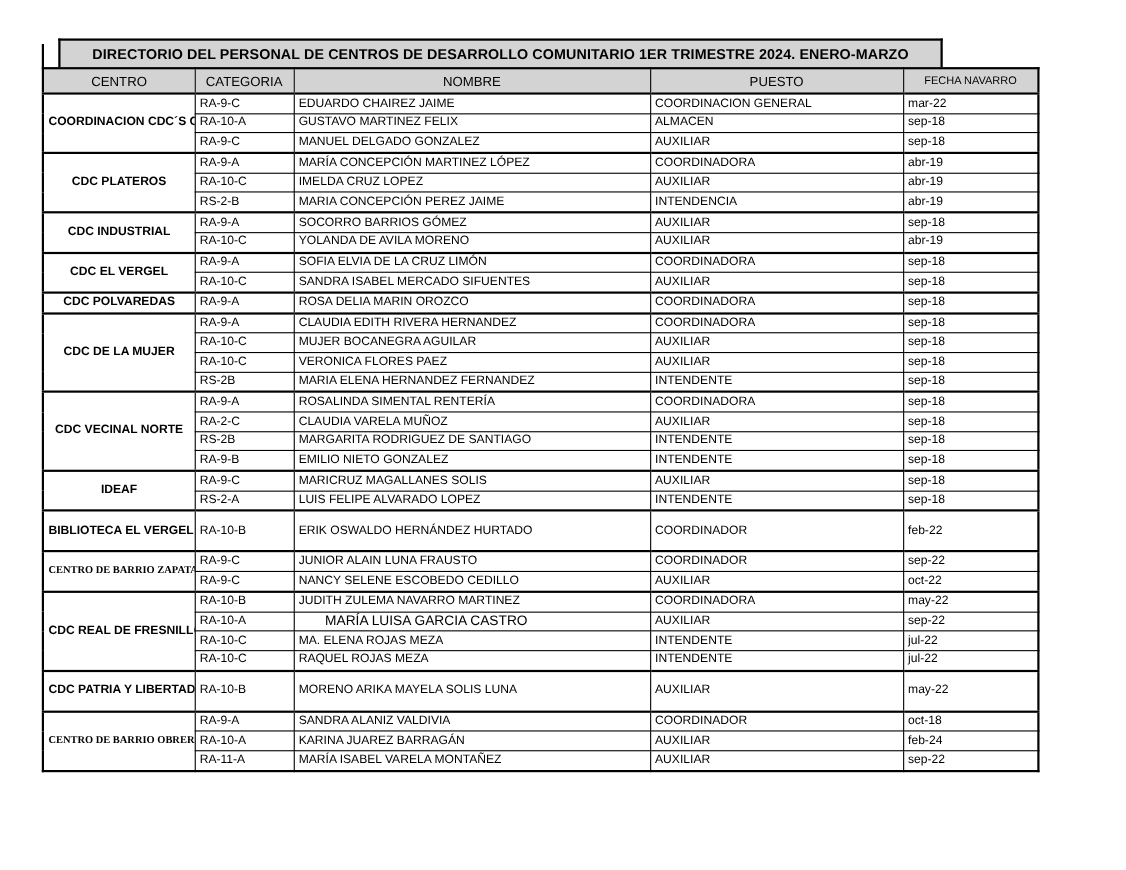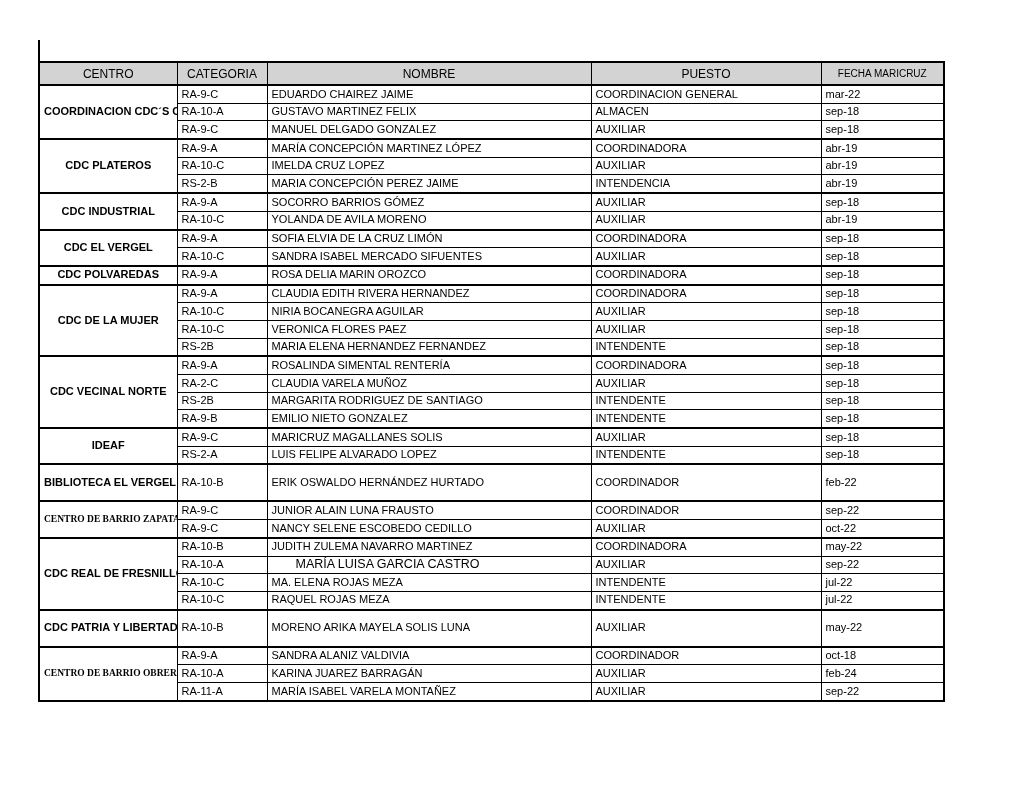--- a/index.html
+++ b/index.html
@@ -84,38 +84,39 @@
   }
   td.centro.small { font-size: 9.5px; font-family: Liberation Serif, serif; }
   td.fecha { text-align: left; }
   td.nombre.large { font-size: 12.5px; padding-left: 28px; }
 </style>
 </head>
 <body>
 
 <div class="page">
 
+  <div class="title-box">DIRECTORIO DEL PERSONAL DE CENTROS DE DESARROLLO COMUNITARIO 1ER TRIMESTRE 2024. ENERO-MARZO</div>
 
   <div class="left-stub"></div>
 
   <table class="dir">
     <colgroup>
       <col style="width:138px">
       <col style="width:90px">
       <col style="width:324px">
       <col style="width:230px">
       <col style="width:123px">
     </colgroup>
     <thead>
       <tr>
         <th>CENTRO</th>
         <th>CATEGORIA</th>
         <th>NOMBRE</th>
         <th>PUESTO</th>
-        <th class="fecha-h">FECHA MARICRUZ</th>
+        <th class="fecha-h">FECHA NAVARRO</th>
       </tr>
     </thead>
     <tbody>
         <tr class="group-start">
           <td class="centro" rowspan="3">COORDINACION
 CDC´S
 CDC BENITO JUAREZ</td>
           <td class="categoria">RA-9-C</td>
           <td class="nombre">EDUARDO CHAIREZ JAIME</td>
           <td class="puesto">COORDINACION GENERAL</td>
@@ -187,21 +188,21 @@
         </tr>
         <tr class="group-start">
           <td class="centro" rowspan="4">CDC DE LA MUJER</td>
           <td class="categoria">RA-9-A</td>
           <td class="nombre">CLAUDIA EDITH RIVERA HERNANDEZ</td>
           <td class="puesto">COORDINADORA</td>
           <td class="fecha">sep-18</td>
         </tr>
         <tr>
           <td class="categoria">RA-10-C</td>
-          <td class="nombre">NIRIA BOCANEGRA AGUILAR</td>
+          <td class="nombre">MUJER BOCANEGRA AGUILAR</td>
           <td class="puesto">AUXILIAR</td>
           <td class="fecha">sep-18</td>
         </tr>
         <tr>
           <td class="categoria">RA-10-C</td>
           <td class="nombre">VERONICA FLORES PAEZ</td>
           <td class="puesto">AUXILIAR</td>
           <td class="fecha">sep-18</td>
         </tr>
         <tr>

